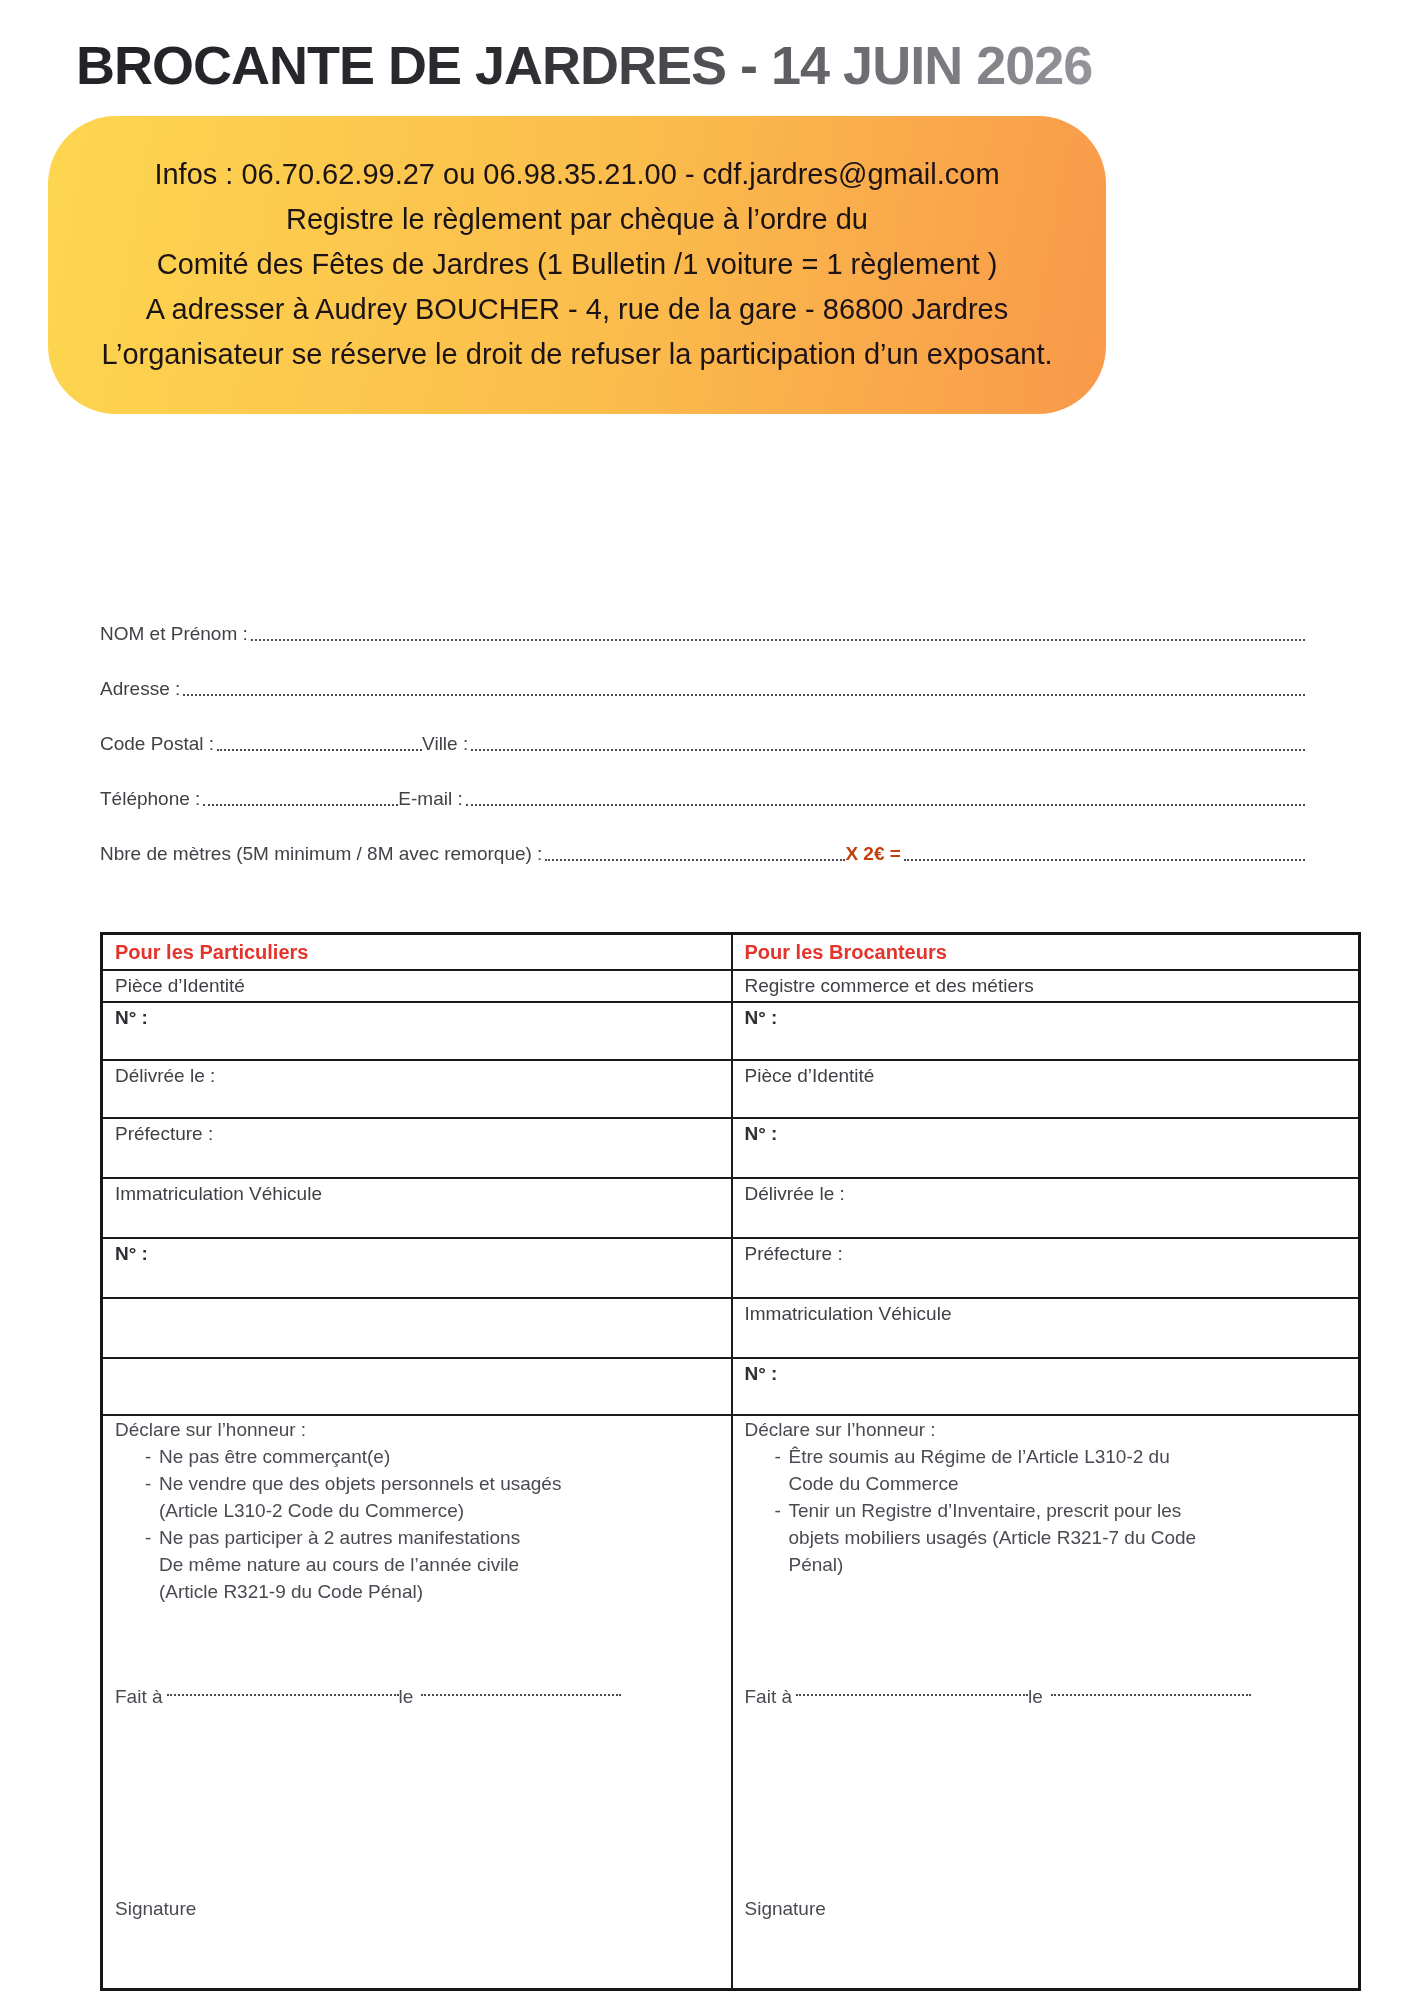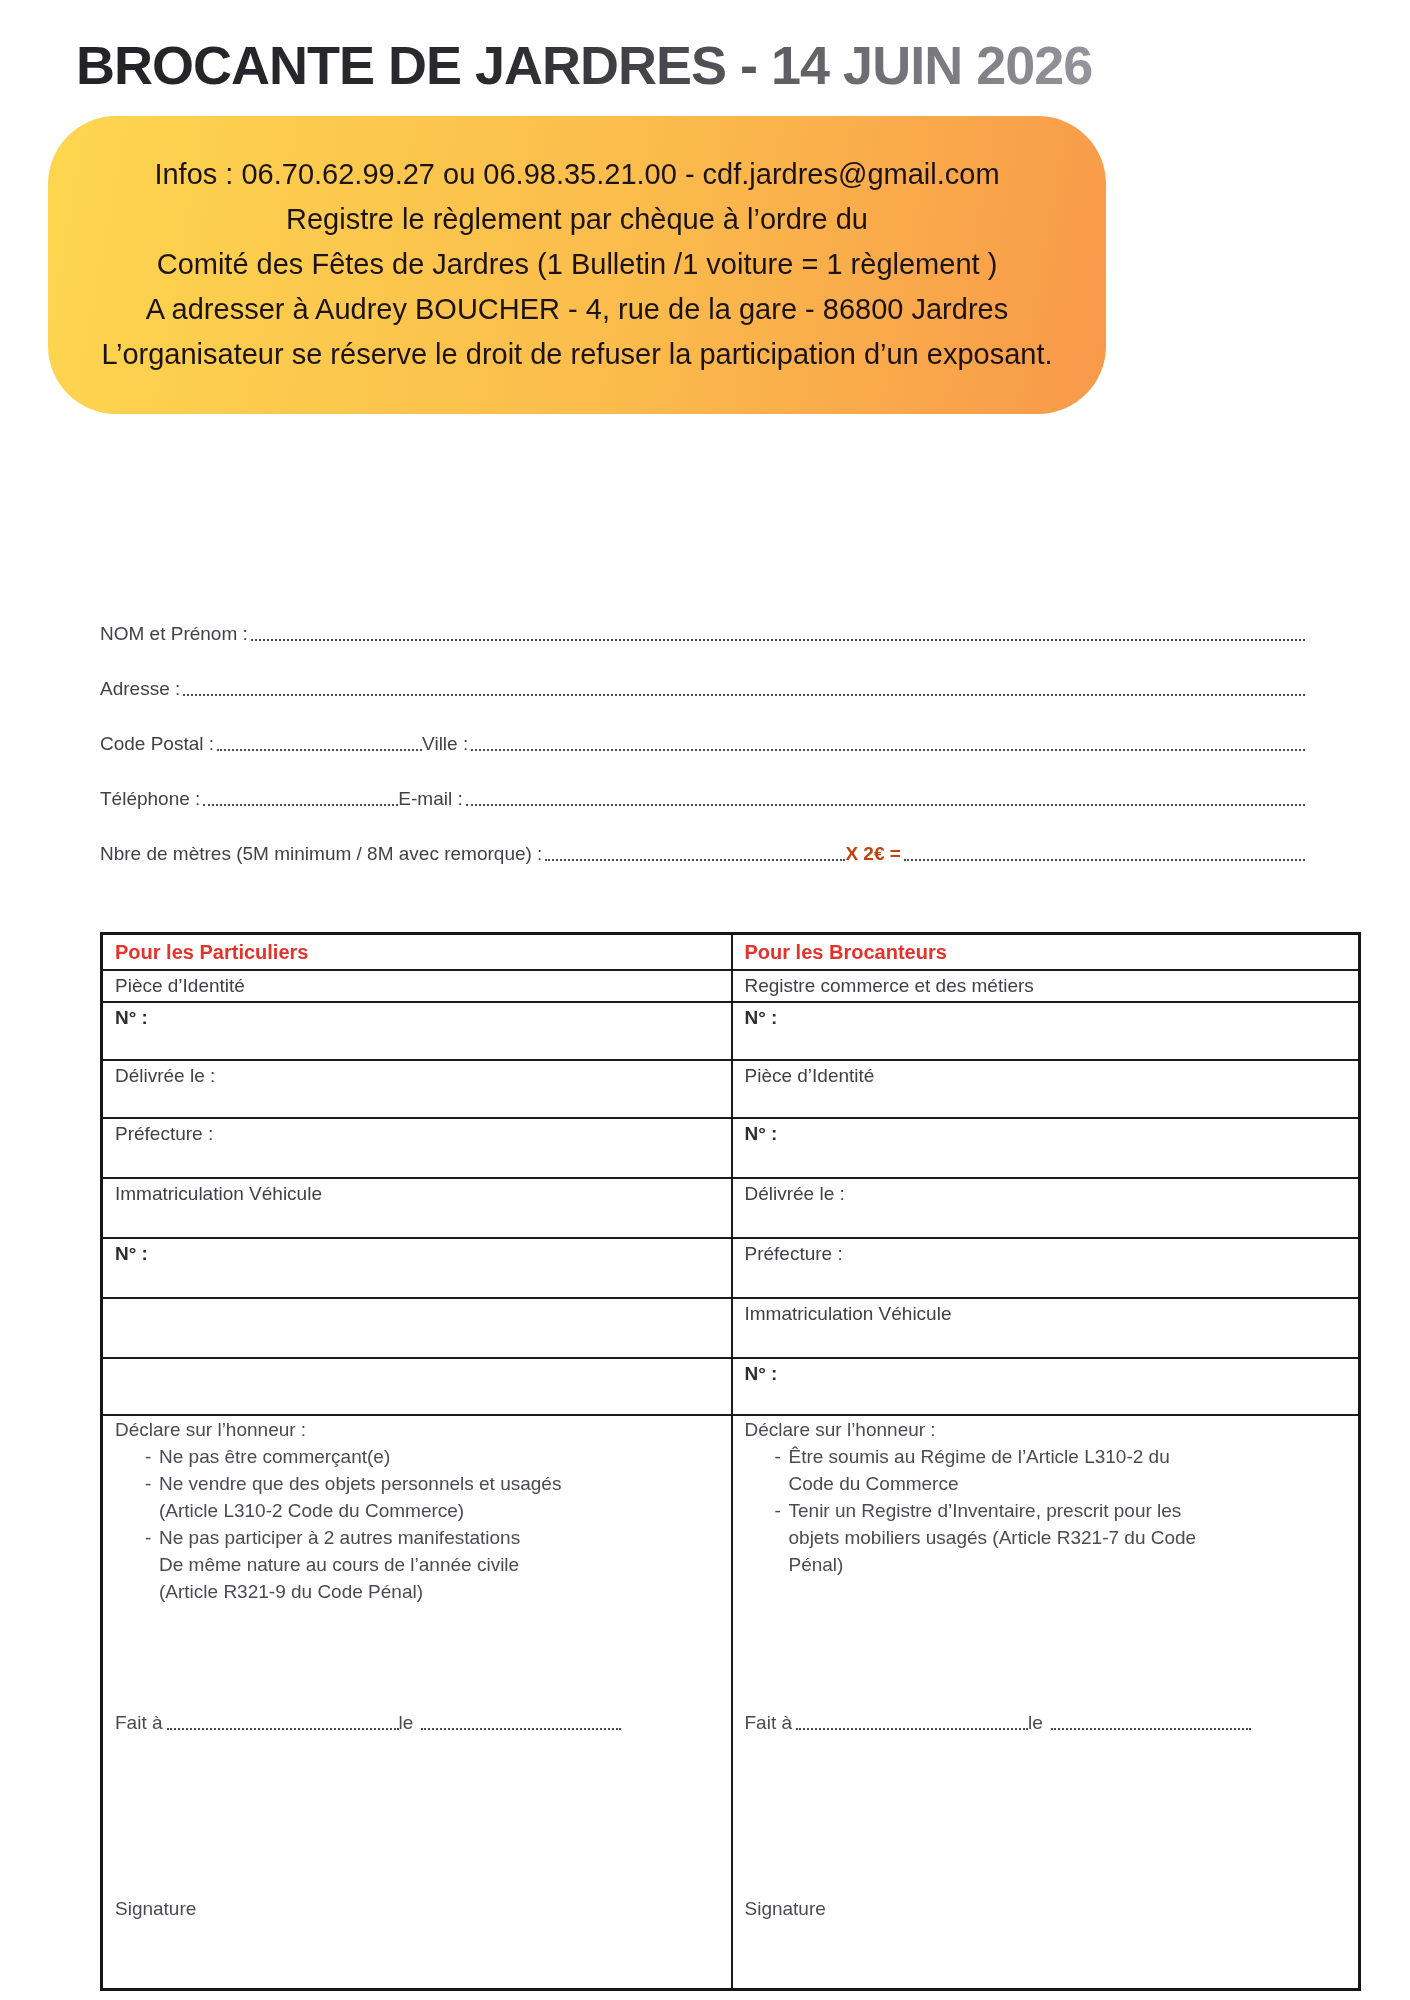--- a/index.html
+++ b/index.html
@@ -109,24 +109,23 @@
   .bullet { display: flex; line-height: 27px; }
   .bullet .dash {
     flex: 0 0 44px;
     padding-left: 30px;
   }
   .bullet .btext { flex: 1 1 auto; }
   .fait-row {
     position: absolute;
     top: 270px; left: 12px;
     display: flex;
-    align-items: flex-end;
+    align-items: center;
     font-size: 19px;
     color: #4a4a52;
-    margin-top: 26px;
   }
   .fait-row .flabel { padding-right: 4px; }
   .fdots {
     border-bottom: 2px dotted #4a4a4f;
     margin-bottom: 4px;
     height: 1px;
   }
   .fdots.a { width: 232px; }
   .fdots.c { width: 200px; margin-left: 4px; }
   .signature {

